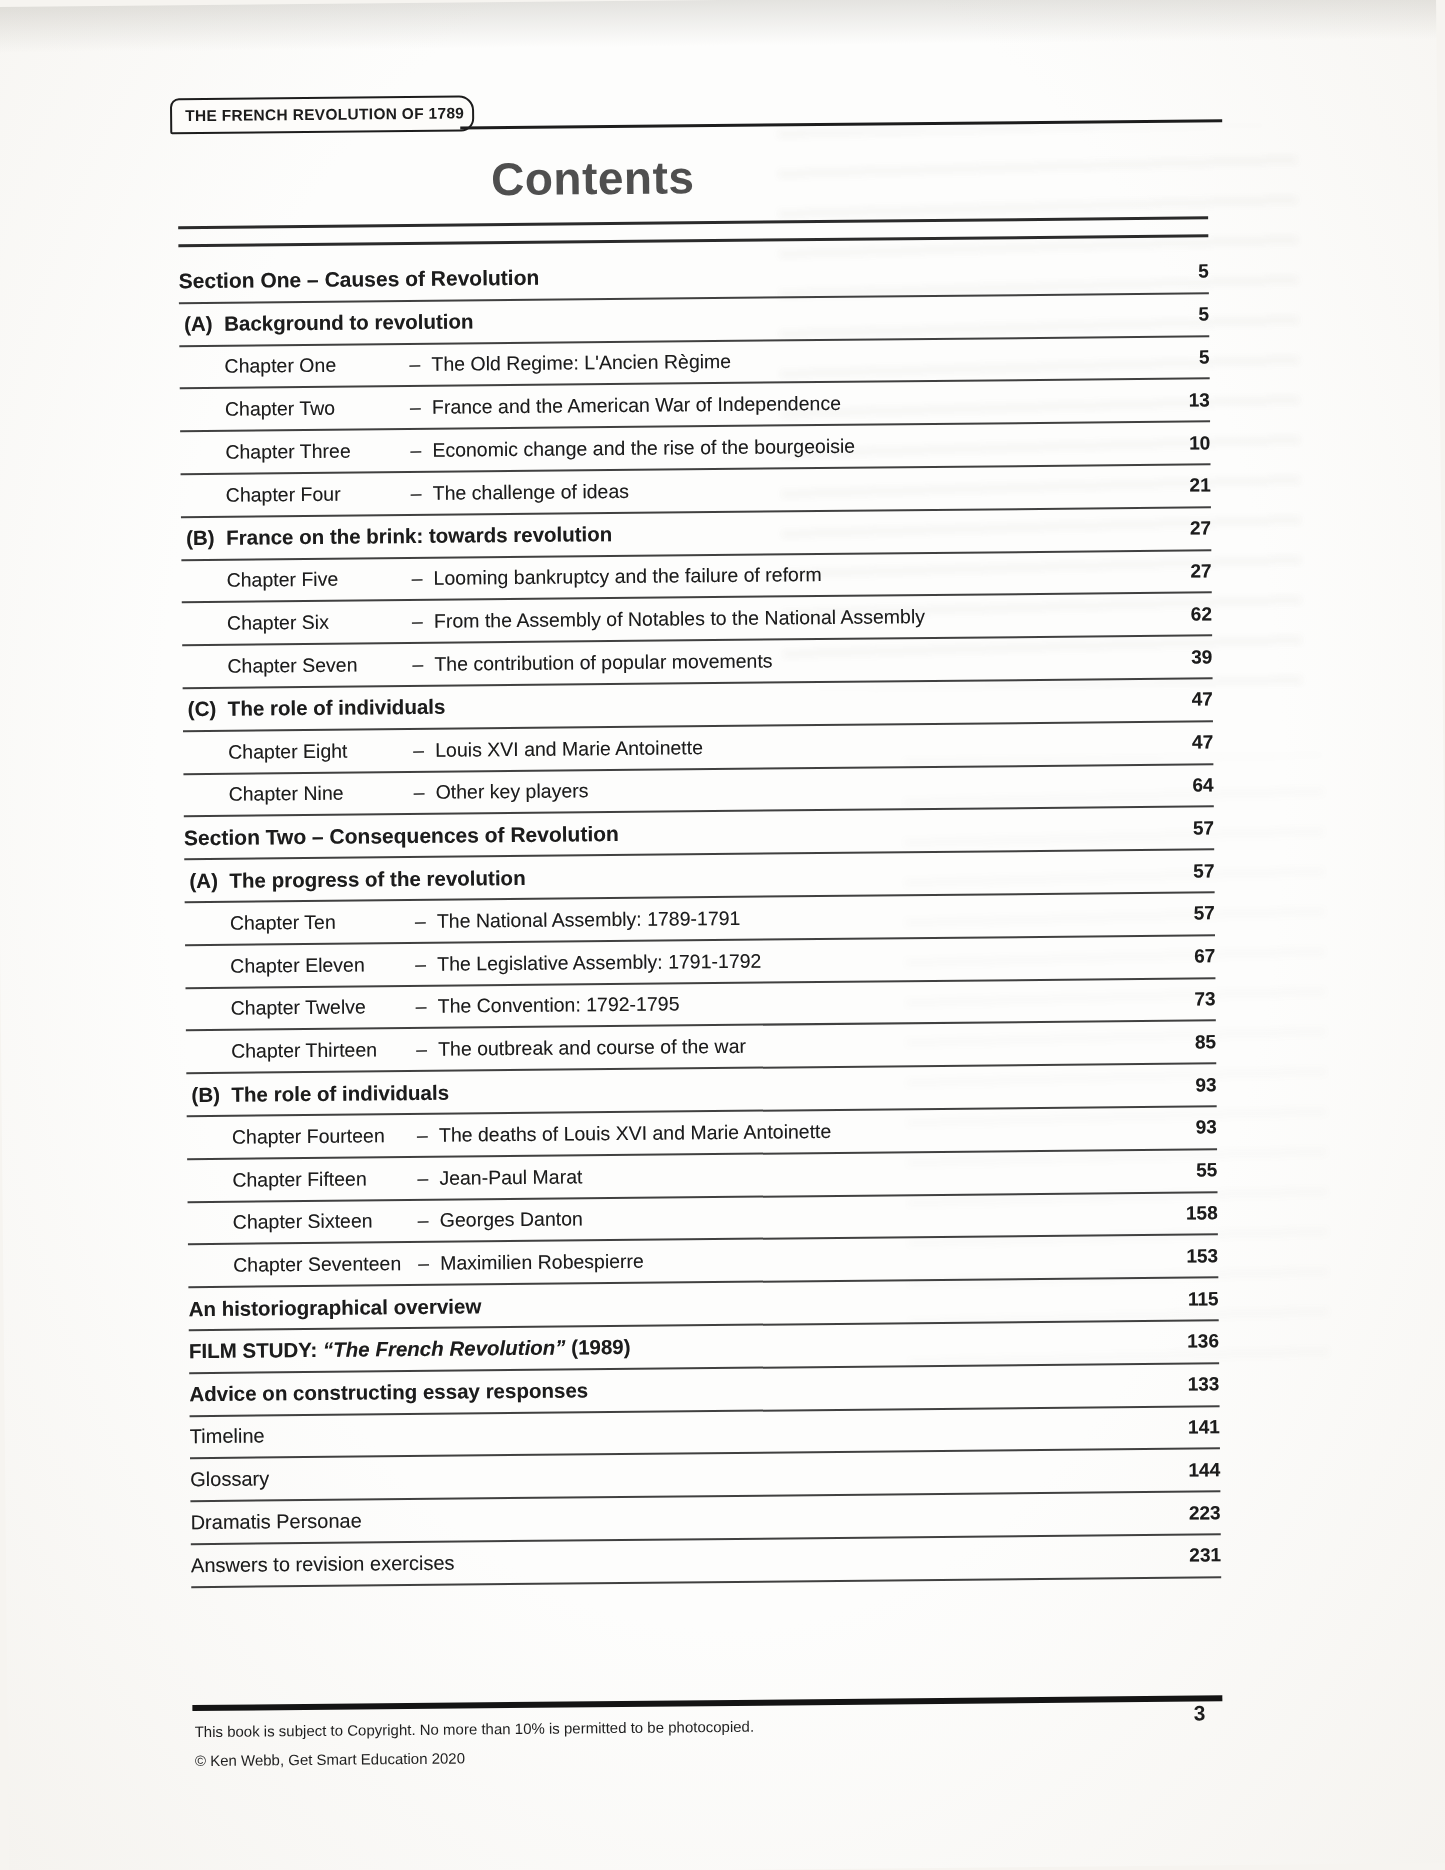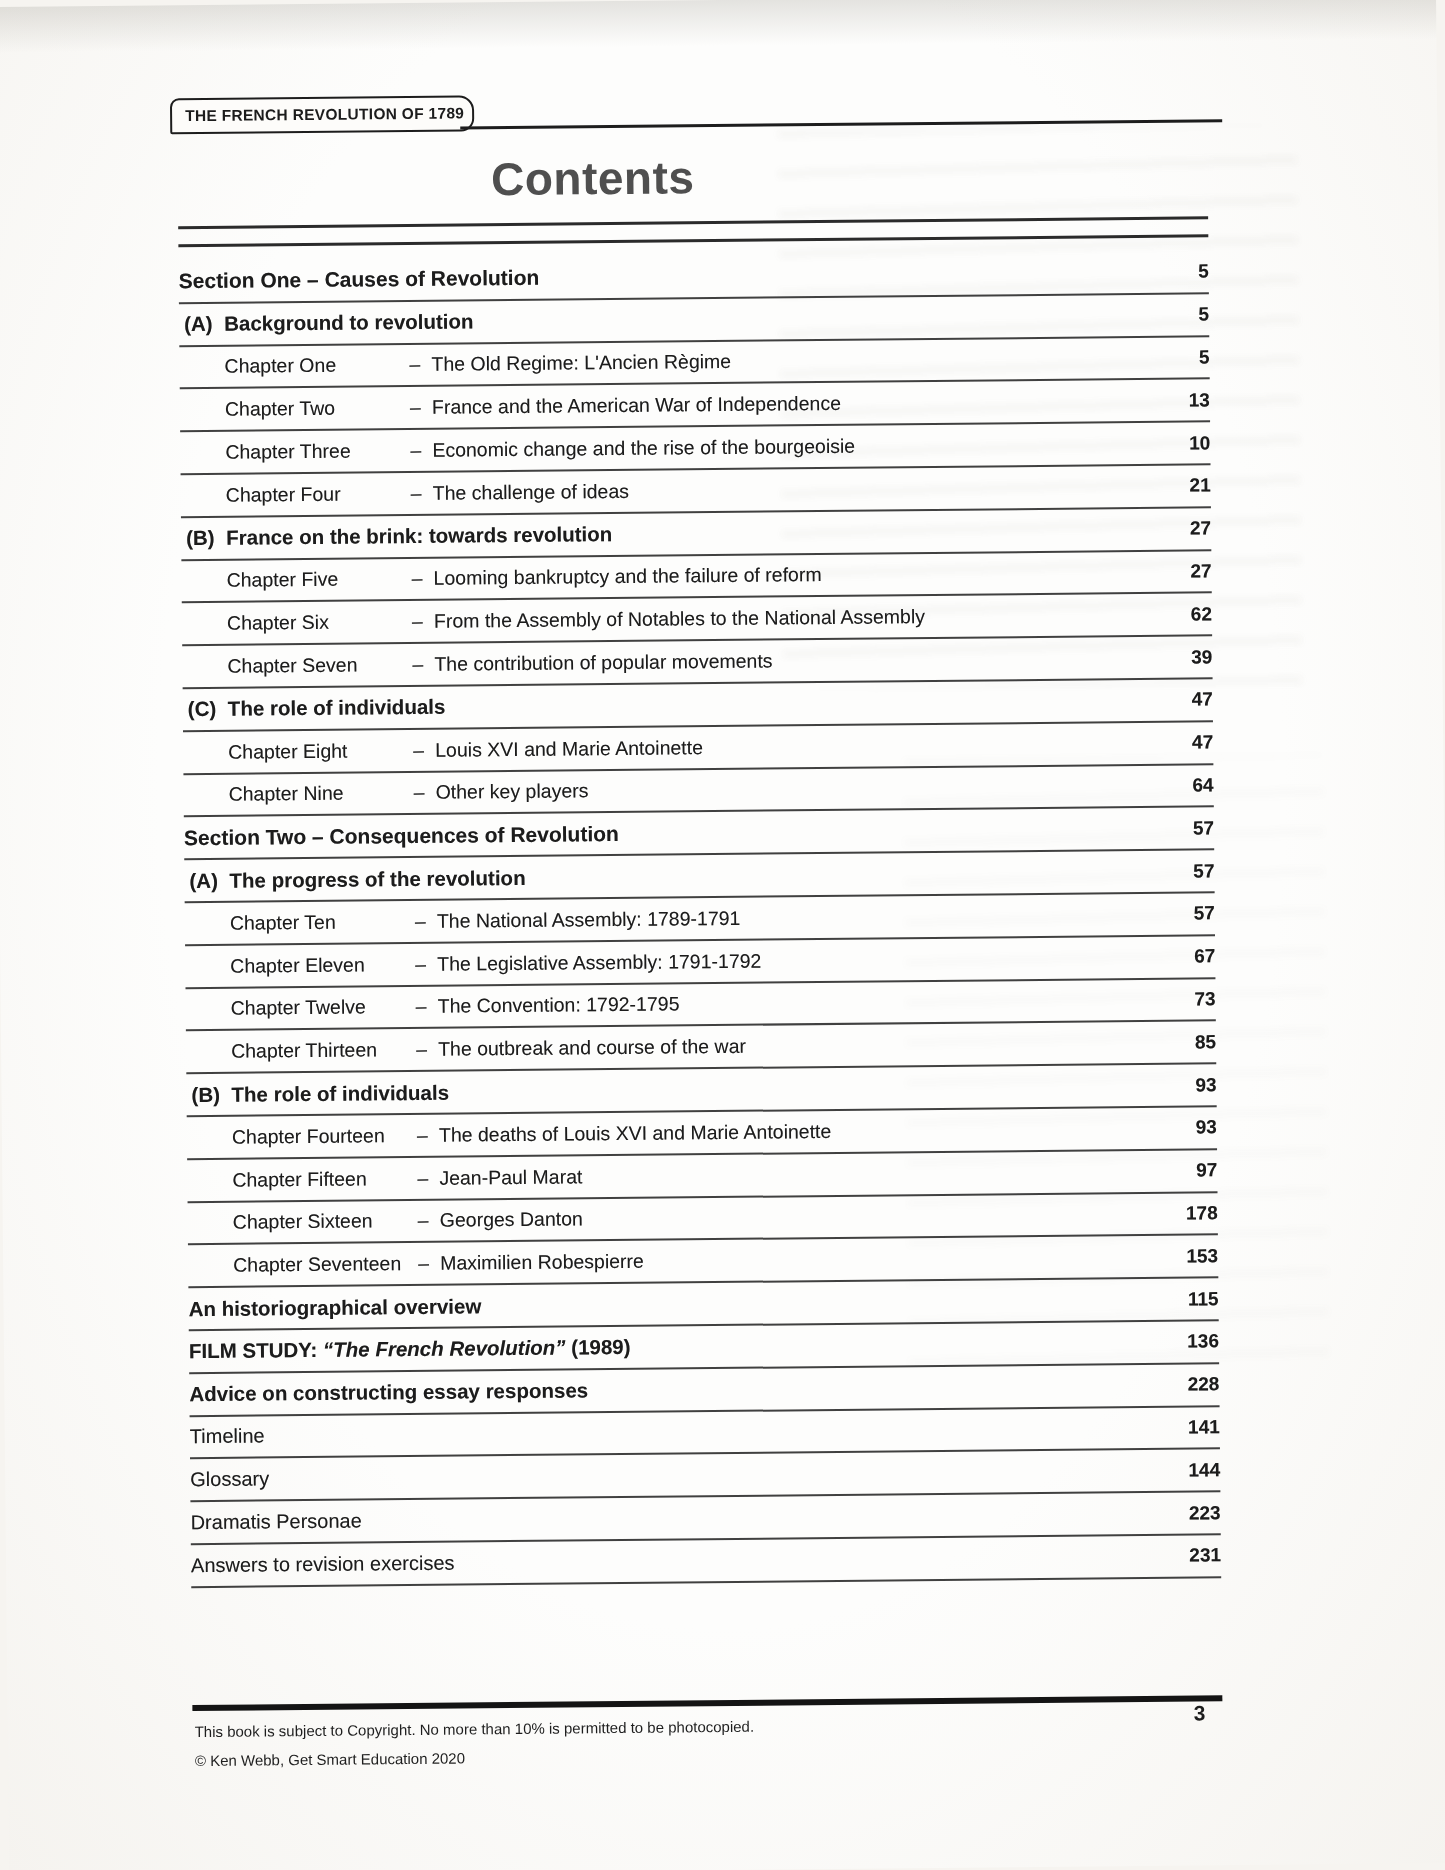--- a/index.html
+++ b/index.html
@@ -207,45 +207,45 @@
       <div class="row chapter">
         <span class="name">Chapter Fourteen</span>
         <span class="dash">–</span>
         <span class="desc">The deaths of Louis XVI and Marie Antoinette</span>
         <span class="page">93</span>
       </div>
       <div class="row chapter">
         <span class="name">Chapter Fifteen</span>
         <span class="dash">–</span>
         <span class="desc">Jean-Paul Marat</span>
-        <span class="page">97</span>
+        <span class="page">55</span>
       </div>
       <div class="row chapter">
         <span class="name">Chapter Sixteen</span>
         <span class="dash">–</span>
         <span class="desc">Georges Danton</span>
-        <span class="page">178</span>
+        <span class="page">158</span>
       </div>
       <div class="row chapter">
         <span class="name">Chapter Seventeen</span>
         <span class="dash">–</span>
         <span class="desc">Maximilien Robespierre</span>
         <span class="page">153</span>
       </div>
       <div class="row bold">
         <span class="title">An historiographical overview</span>
         <span class="page">115</span>
       </div>
       <div class="row film">
         <span class="title"><span class="tprefix">FILM STUDY:</span>&nbsp;<span class="titalic">“The French Revolution”</span>&nbsp;<span class="tsuffix">(1989)</span></span>
         <span class="page">136</span>
       </div>
       <div class="row bold">
         <span class="title">Advice on constructing essay responses</span>
-        <span class="page">228</span>
+        <span class="page">133</span>
       </div>
       <div class="row plain">
         <span class="title">Timeline</span>
         <span class="page">141</span>
       </div>
       <div class="row plain">
         <span class="title">Glossary</span>
         <span class="page">144</span>
       </div>
       <div class="row plain">

